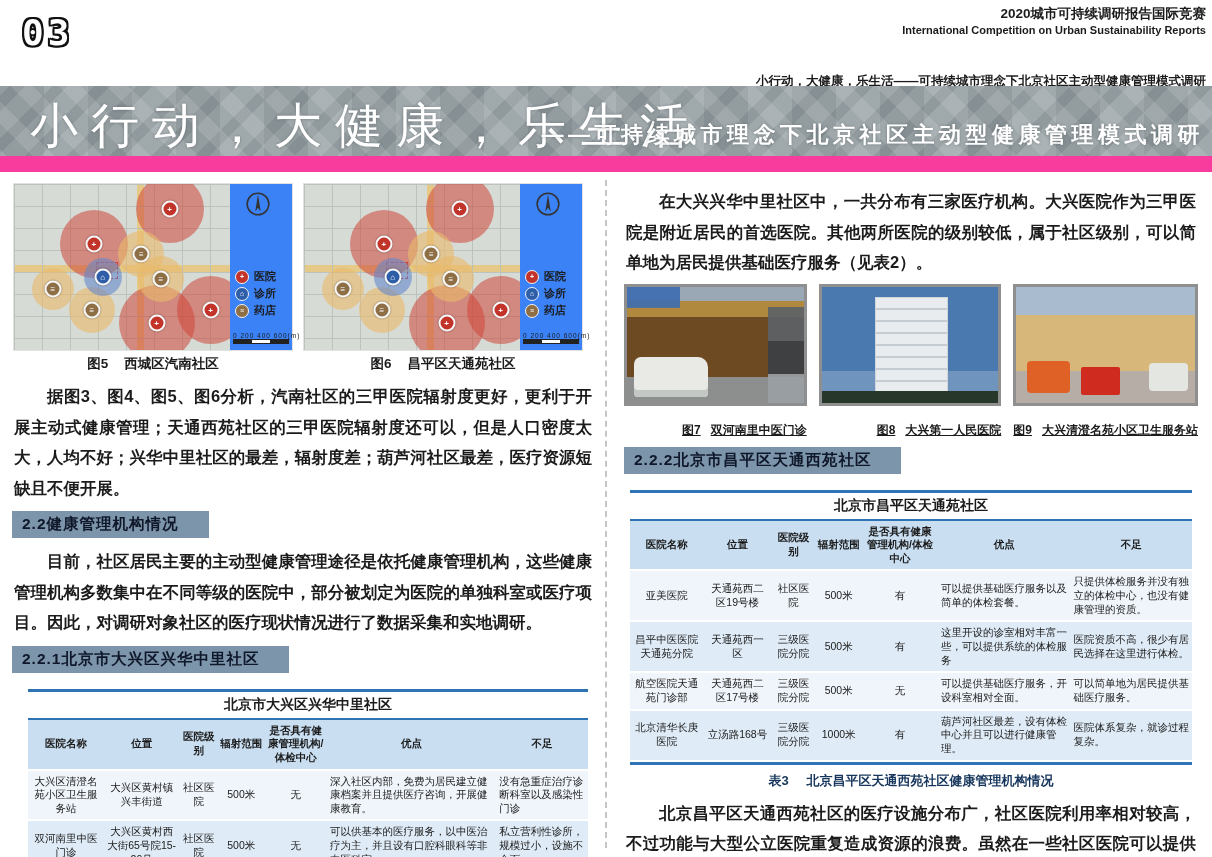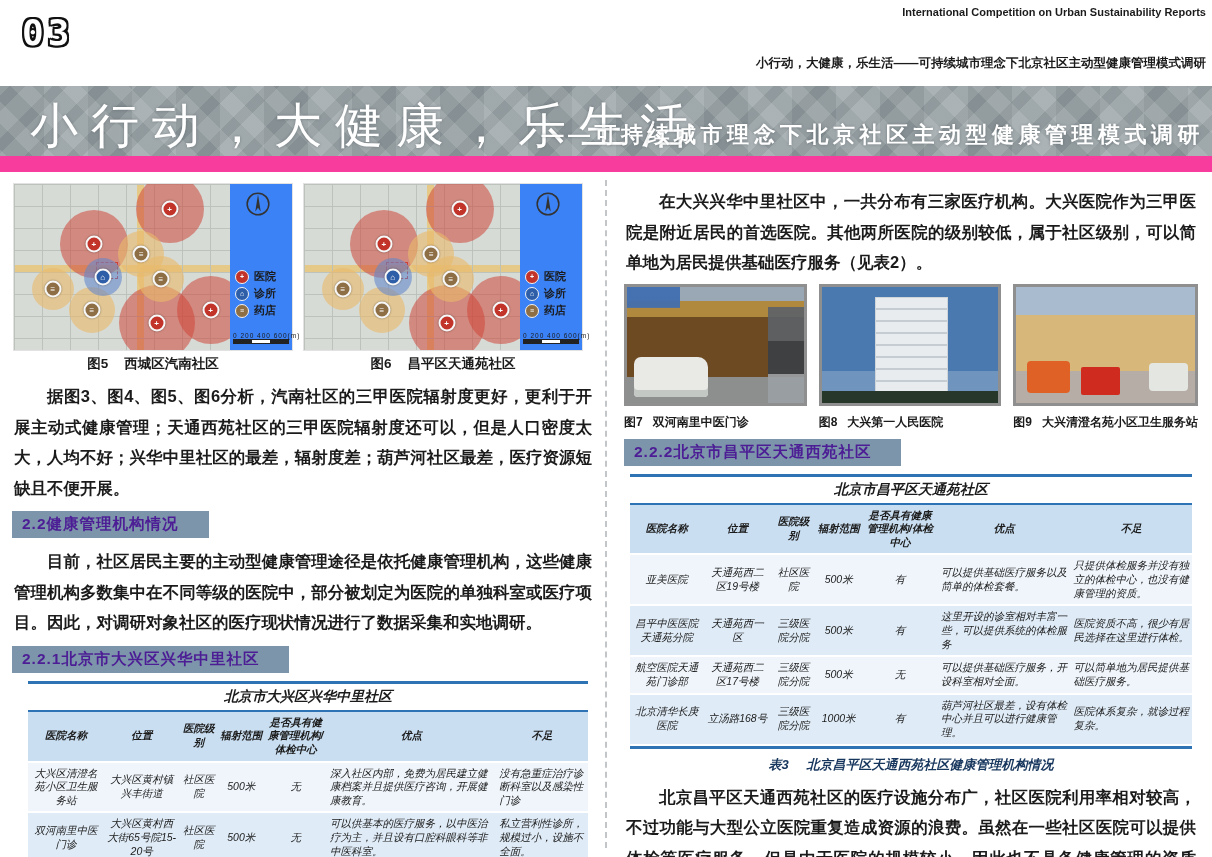--- a/index.html
+++ b/index.html
@@ -60,24 +60,24 @@
     line-height:12px;text-align:center;font-weight:700;box-sizing:content-box;}
   .lgicon.h{background:#c2342a;} .lgicon.c{background:#2e5ea8;} .lgicon.p{background:#8e6f45;}
   .scale{position:absolute;bottom:6px;left:3px;width:56px;}
   .scale .lbl{font-size:6.5px;letter-spacing:1px;white-space:nowrap;}
   .scale .bar{height:3px;border:1px solid #222;background:linear-gradient(90deg,#222 0 33%,#fff 33% 66%,#222 66%);}
   .figcap{text-align:center;font-size:13.5px;font-weight:700;margin-top:5px;}
   .figcap .cap{margin-left:16px;}
   
   .para{font-size:16.5px;line-height:1.85;font-weight:600;text-align:justify;text-indent:2em;
         margin:8px 4px 6px 4px;}
-  .secbar{background:#7D95AA;color:#4c1d95;font-size:15.5px;font-weight:700;letter-spacing:1px;
+  .secbar{background:#7D95AA;color:#0f172a;font-size:15.5px;font-weight:700;letter-spacing:1px;
           padding:3px 30px 3px 10px;width:fit-content;margin:8px 0 4px 2px;}
   
-  .tblblock{margin:8px 8px 0 18px;font-style:italic;}
+  .tblblock{margin:16px 8px 0 18px;}
   .tbl-wrap{border-top:3px solid #2E74B5;border-bottom:3px solid #2E74B5;}
   .tbl-title{text-align:center;font-weight:700;font-size:14px;padding:4px 0;background:#fff;
              border-bottom:2px solid #2E74B5;}
   table{width:100%;border-collapse:collapse;table-layout:fixed;font-size:10.5px;}
   th{font-weight:700;background:#C9DEF1;padding:4px 2px;border-bottom:2px solid #fff;line-height:1.3;}
   td{padding:4px 3px;border-bottom:2px solid #fff;vertical-align:middle;text-align:center;line-height:1.3;}
   tbody tr:nth-child(odd){background:#EFF5FB;}
   tbody tr:nth-child(even){background:#DFEBF6;}
   td:nth-child(6),td:nth-child(7){text-align:left;}
   .tbl2 th:nth-child(1){width:13.5%}.tbl2 th:nth-child(2){width:13.5%}.tbl2 th:nth-child(3){width:6.5%}
@@ -85,21 +85,21 @@
   .tbl2 th:nth-child(7){width:16.5%}
   .tbl3 th:nth-child(1){width:13%}.tbl3 th:nth-child(2){width:12%}.tbl3 th:nth-child(3){width:7.5%}
   .tbl3 th:nth-child(4){width:8%}.tbl3 th:nth-child(5){width:13.5%}.tbl3 th:nth-child(6){width:24%}
   .tbl3 th:nth-child(7){width:22%}
   .tbl-caption{text-align:center;font-weight:700;font-size:13px;color:#17365D;margin:7px 0 2px;}
   .tbl-caption .cap{margin-left:18px;}
   
   .photorow{display:flex;gap:12px;margin:6px 2px 0 2px;}
   .pcol{flex:1;display:flex;flex-direction:column;}
   .photo{height:122px;border:3px solid #8f8f8f;box-sizing:border-box;position:relative;overflow:hidden;}
-  .pcap{text-align:left;font-size:12px;font-weight:700;margin-top:8px;white-space:nowrap;}
+  .pcap{text-align:right;font-size:12px;font-weight:700;margin-top:16px;white-space:nowrap;text-decoration:underline;}
   .pcap .cap{margin-left:10px;}
   .ph7{background:
     linear-gradient(90deg, rgba(63,109,176,.92) 0 30%, transparent 30%) 0 0/100% 18% no-repeat,
     linear-gradient(180deg,#9aa7b5 0 12%,#b0893f 12% 26%,#6e4a22 26% 78%,#8d8f8f 78%);}
   .ph7::before{content:"";position:absolute;left:4%;bottom:5%;width:42%;height:34%;background:#e9e9e5;
     border-radius:7px 10px 4px 4px;box-shadow:inset 0 -7px 0 #c3c8c5;}
   .ph7::after{content:"";position:absolute;right:0;top:18%;width:20%;height:82%;
     background:linear-gradient(180deg,#5b6168 0 35%,#3a3f45 35% 70%,#9aa0a5 70%);opacity:.9;}
   .ph8{background:linear-gradient(180deg,#4a79b0 0 72%,#6f94bd 72%);}
   .ph8::before{content:"";position:absolute;left:31%;top:10%;width:40%;height:82%;background:#e8ecef;
@@ -112,20 +112,21 @@
     border-radius:4px;box-shadow:52px 4px 0 -2px #cf2b1f;}
   .ph9::after{content:"";position:absolute;right:4%;bottom:10%;width:22%;height:24%;background:#e4e6e2;
     border-radius:4px;}
 </style>
 </head>
 <body>
 
 <div class="pagenum">03</div>
 
 <div class="tophead">
+  <div class="l1">2020城市可持续调研报告国际竞赛</div>
   <div class="l2">International Competition on Urban Sustainability Reports</div>
   <div class="l3">小行动，大健康，乐生活——可持续城市理念下北京社区主动型健康管理模式调研</div>
 </div>
 
 <div class="banner">
   <div class="banner-title">小行动，大健康，乐生活</div>
   <div class="banner-sub">——可持续城市理念下北京社区主动型健康管理模式调研</div>
   <div class="pinkbar"></div>
 </div>
 

